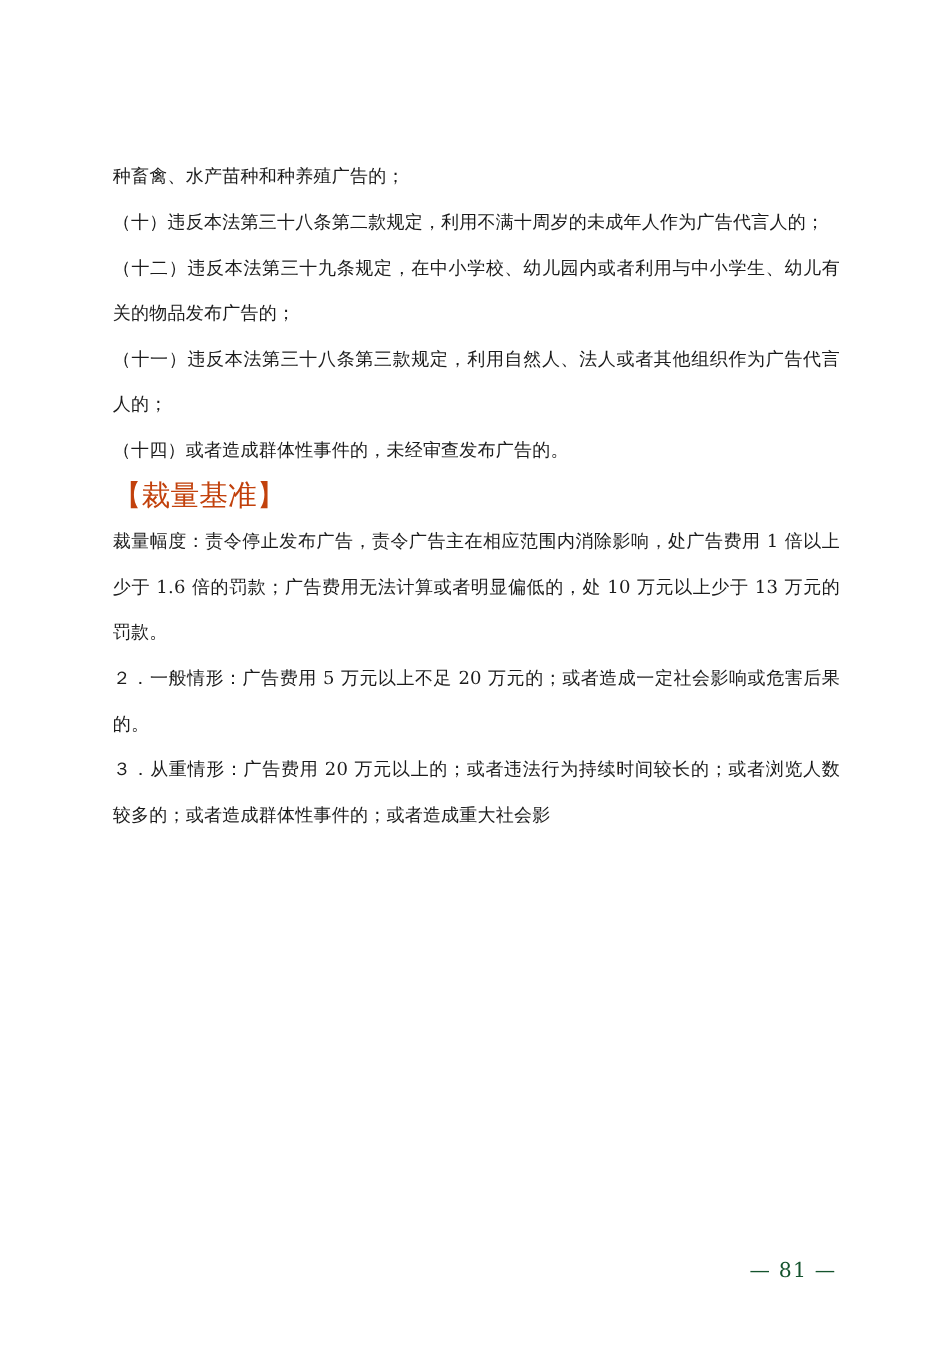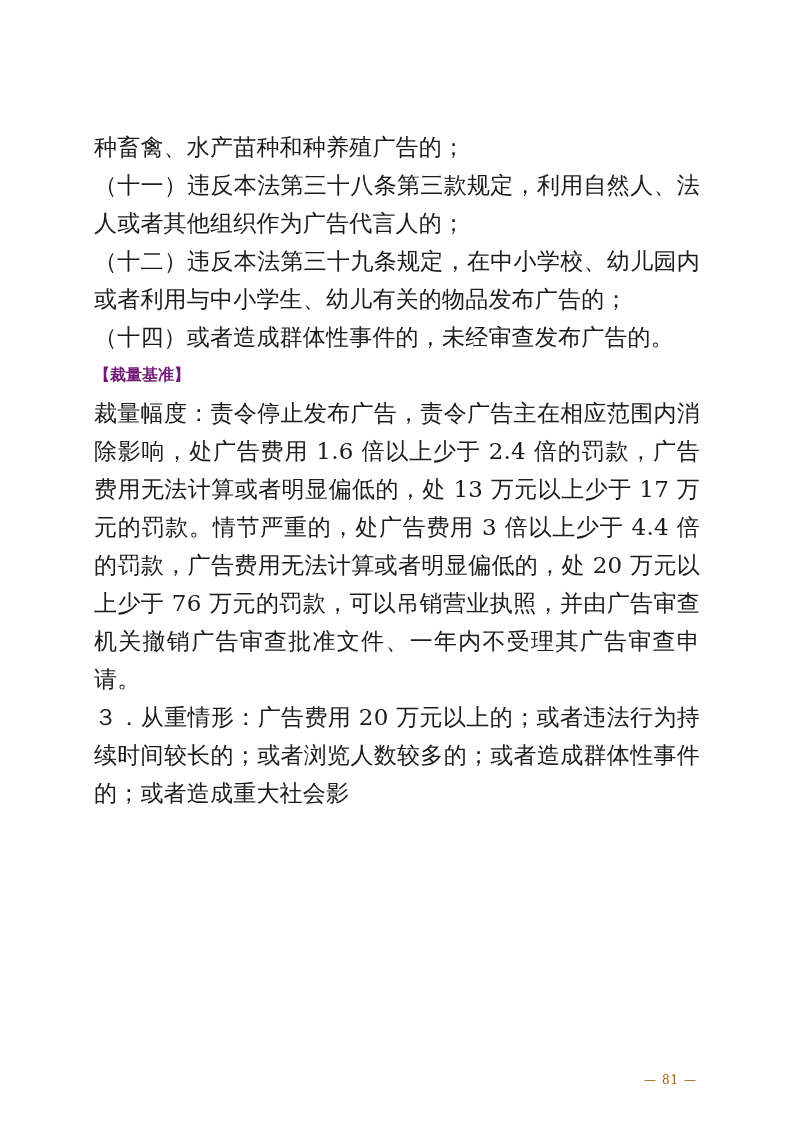--- a/index.html
+++ b/index.html
@@ -16,71 +16,73 @@
     overflow: hidden;
   }
   .content {
     position: absolute;
     left: 94px;
     top: 128px;
     width: 606px;
   }
   .para {
     font-family: "DejaVu Serif", "Liberation Serif", serif;
-    font-size: 23px;
+    font-size: 15px;
     line-height: 38px;
     color: #1b1b1b;
     margin: 0;
     text-align: justify;
     text-justify: inter-ideograph;
     letter-spacing: 0.2px;
     word-break: break-all;
   }
   .indent {
     text-indent: 0;
   }
   .heading {
     font-family: "DejaVu Serif", "Liberation Serif", serif;
-    font-size: 16px;
+    font-size: 24px;
     line-height: 38px;
-    font-weight: bold;
-    color: #701a75;
+    font-weight: normal;
+    color: #c2410c;
     margin: 0;
   }
   .page-number {
     position: absolute;
     right: 96px;
-    bottom: 35px;
+    bottom: 53px;
     font-family: "DejaVu Serif", "Liberation Serif", serif;
-    font-size: 12px;
-    color: #a16207;
+    font-size: 17px;
+    color: #14532d;
     letter-spacing: 1px;
   }
 </style>
 </head>
 <body>
 
 <div class="page">
   <div class="content">
 
     <p class="para">种畜禽、水产苗种和种养殖广告的；</p>
 
+    <p class="para indent">（十）违反本法第三十八条第二款规定，利用不满十周岁的未成年人作为广告代言人的；</p>
+
+    <p class="para indent">（十二）违反本法第三十九条规定，在中小学校、幼儿园内或者利用与中小学生、幼儿有关的物品发布广告的；</p>
 
     <p class="para indent">（十一）违反本法第三十八条第三款规定，利用自然人、法人或者其他组织作为广告代言人的；</p>
-
-    <p class="para indent">（十二）违反本法第三十九条规定，在中小学校、幼儿园内或者利用与中小学生、幼儿有关的物品发布广告的；</p>
 
 
     <p class="para indent">（十四）或者造成群体性事件的，未经审查发布广告的。</p>
 
     <p class="heading">【裁量基准】</p>
 
 
+    <p class="para indent">裁量幅度：责令停止发布广告，责令广告主在相应范围内消除影响，处广告费用 1 倍以上少于 1.6 倍的罚款；广告费用无法计算或者明显偏低的，处 10 万元以上少于 13 万元的罚款。</p>
 
+    <p class="para indent">２．一般情形：广告费用 5 万元以上不足 20 万元的；或者造成一定社会影响或危害后果的。</p>
 
-    <p class="para indent">裁量幅度：责令停止发布广告，责令广告主在相应范围内消除影响，处广告费用 1.6 倍以上少于 2.4 倍的罚款，广告费用无法计算或者明显偏低的，处 13 万元以上少于 17 万元的罚款。情节严重的，处广告费用 3 倍以上少于 4.4 倍的罚款，广告费用无法计算或者明显偏低的，处 20 万元以上少于 76 万元的罚款，可以吊销营业执照，并由广告审查机关撤销广告审查批准文件、一年内不受理其广告审查申请。</p>
 
     <p class="para indent">３．从重情形：广告费用 20 万元以上的；或者违法行为持续时间较长的；或者浏览人数较多的；或者造成群体性事件的；或者造成重大社会影</p>
 
   </div>
 
   <div class="page-number">— 81 —</div>
 </div>
 
 </body></html>

